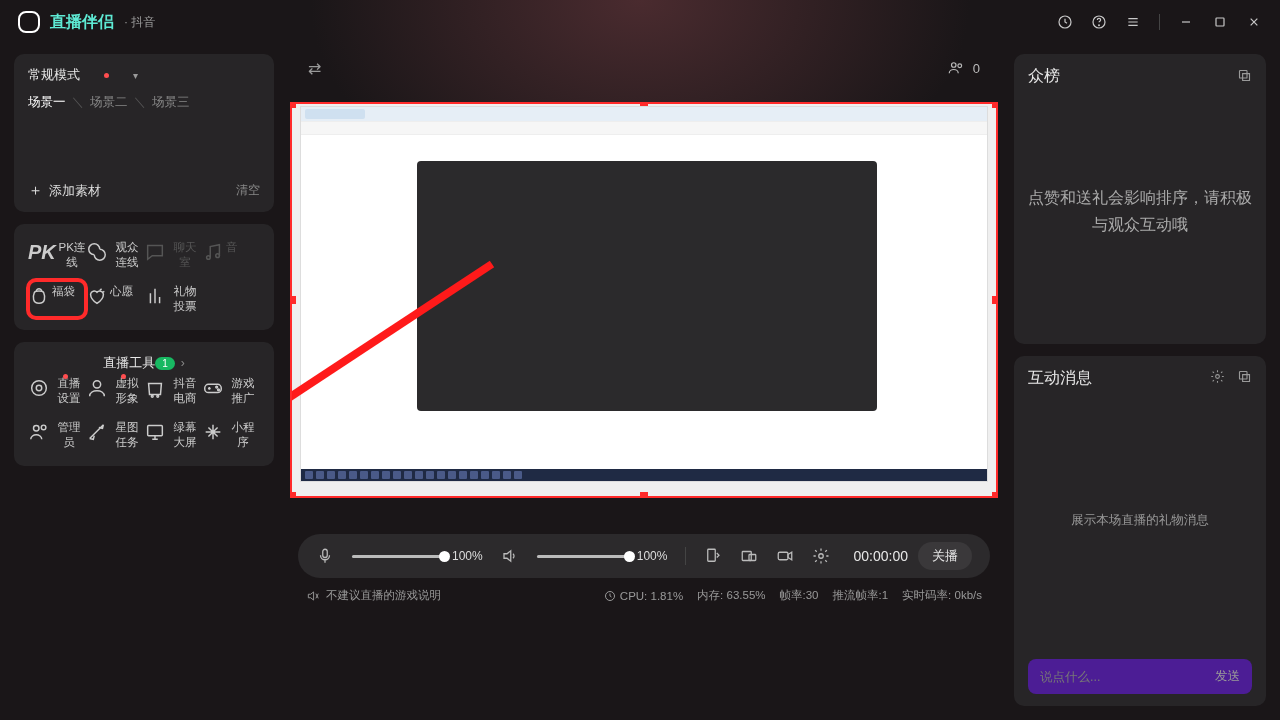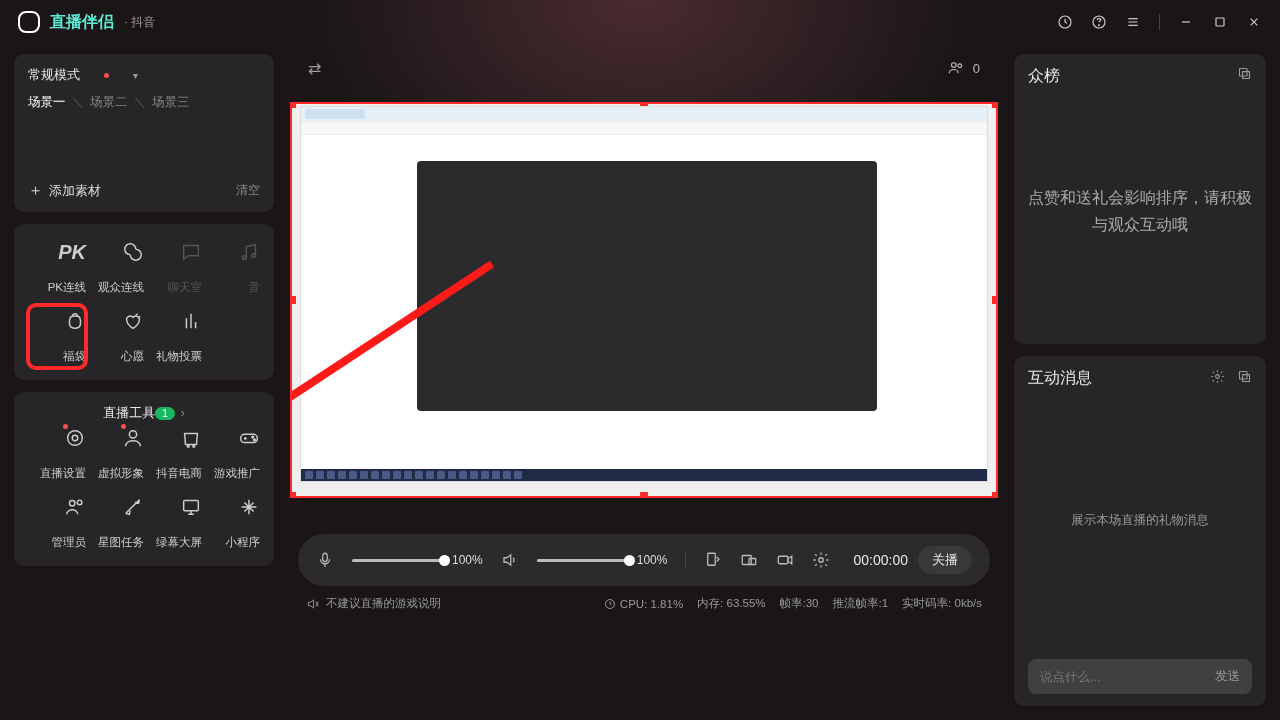--- a/index.html
+++ b/index.html
@@ -27,21 +27,21 @@
 .scene-sep{color:#555}
 .monitor-row{display:flex;align-items:center;gap:8px;margin-top:12px;font-size:12.5px}
 .mon-icon{width:14px;height:11px;border:1.4px solid #ccc;border-radius:2px}
 .add-row{display:flex;align-items:center;justify-content:space-between;margin-top:70px}
 .add-btn{display:flex;align-items:center;gap:6px;font-size:13px;color:#ddd;cursor:pointer}
 .plus{font-size:15px}
 .clear{font-size:12px;color:#888;cursor:pointer}
 
 .sec-title{font-size:13px;font-weight:500;margin-bottom:14px}
 .grid4{display:grid;grid-template-columns:repeat(4,1fr);gap:6px 0;text-align:center}
-.tool{display:flex;flex-direction:column;align-items:flex-end;gap:16px;font-size:11.5px;color:#ccc;cursor:pointer;padding:4px 0;position:relative}
+.tool{display:flex;flex-direction:row;align-items:flex-start;gap:2px;font-size:11.5px;color:#ccc;cursor:pointer;padding:4px 0;position:relative}
 .tool.dim{color:#555}
 .tool .ico{height:24px;display:flex;align-items:center;justify-content:center;font-size:20px;font-weight:600}
 .tool .ico svg{width:22px;height:22px;stroke:currentColor;fill:none;stroke-width:1.6}
 .red-dot{position:absolute;top:2px;right:18px;width:5px;height:5px;background:#ff4d4f;border-radius:50%}
 .highlight{outline:4px solid #ff2a2a;outline-offset:-2px;border-radius:8px}
 
 .tools-head{display:flex;align-items:center;justify-content:center;}
 .badge{background:#18b862;color:#fff;font-size:10px;border-radius:9px;padding:1px 7px}
 .chev-r{color:#888;font-size:12px;margin-left:6px}
 
@@ -59,46 +59,46 @@
 .pv-tl{top:-4px;left:-4px}.pv-tr{top:-4px;right:-4px}.pv-bl{bottom:-4px;left:-4px}.pv-br{bottom:-4px;right:-4px}
 .arrow-svg{position:absolute;top:130px;left:-230px;width:510px;height:330px;z-index:5;pointer-events:none}
 .fake-browser{position:absolute;left:8px;right:8px;top:2px;bottom:14px;background:#fff;border:1px solid #ddd}
 .fb-tab{height:14px;background:#e6eef6;display:flex;align-items:center;gap:4px;padding:0 4px}
 .fb-tab .t{width:60px;height:10px;background:#cfe0f0;border-radius:2px}
 .fb-addr{height:14px;background:#f6f6f6;border-top:1px solid #eee;border-bottom:1px solid #eee}
 .fb-nested{position:absolute;left:116px;top:54px;width:460px;height:250px;background:#2b2a2c;border-radius:4px}
 .fb-taskbar{position:absolute;left:0;right:0;bottom:0;height:12px;background:#1f2a44;display:flex;align-items:center;gap:3px;padding:0 4px}
 .fb-taskbar span{width:8px;height:8px;background:#4a5a88;border-radius:1px}
 
-.bottom-bar{margin:36px 10px 0;background:#2c2a2c;border-radius:26px;height:52px;display:flex;align-items:center;padding:0 18px;gap:18px}
+.bottom-bar{margin:36px 10px 0;background:#2c2a2c;border-radius:26px;height:44px;display:flex;align-items:center;padding:0 18px;gap:18px}
 .slider{display:flex;align-items:center;gap:8px;color:#ddd;font-size:12px}
 .track{width:92px;height:3px;background:#555;border-radius:2px;position:relative}
 .thumb{position:absolute;right:-6px;top:-4px;width:11px;height:11px;background:#fff;border-radius:50%}
 .track .fill{position:absolute;left:0;top:0;bottom:0;right:0;background:#bbb;border-radius:2px}
 .vdiv{width:1px;height:18px;background:#444}
 .bb-icon{color:#bbb;cursor:pointer;display:flex}
 .bb-icon svg{width:18px;height:18px;stroke:currentColor;fill:none;stroke-width:1.7}
 .timer{margin-left:auto;display:flex;align-items:center;gap:10px;font-size:14px}
 .close-live{background:#3a383a;padding:5px 14px;border-radius:15px;font-size:13px;cursor:pointer}
 
 .status{display:flex;align-items:center;gap:8px;padding:10px 18px 0;font-size:11.5px;color:#999}
 .status .warn{display:flex;align-items:center;gap:6px}
 .status-right{margin-left:auto;display:flex;gap:14px}
 
 .right{width:280px;padding:10px 14px 14px;display:flex;flex-direction:column;gap:12px}
 .rank-panel{background:#272527;border-radius:10px;padding:12px 14px;height:290px;position:relative}
-.rank-head{display:flex;justify-content:space-between;align-items:flex-start}
+.rank-head{display:flex;justify-content:space-between;align-items:flex-end}
 .pop{color:#999}
 .rank-tip{position:absolute;top:130px;left:14px;right:14px;text-align:center;font-size:16px;color:#aaa;line-height:1.7}
 
 .msg-panel{background:#272527;border-radius:10px;padding:12px 14px;flex:1;display:flex;flex-direction:column}
 .msg-head{display:flex;align-items:center;gap:10px}
 .msg-head .icons{margin-left:auto;display:flex;gap:12px;color:#999}
 .msg-tip{flex:1;display:flex;align-items:center;justify-content:center;font-size:12.5px;color:#999}
-.chat-row{display:flex;align-items:center;gap:8px;background:#404040;border-radius:8px;padding:9px 12px;margin-top:8px}
+.chat-row{display:flex;align-items:center;gap:8px;background:#4c1d95;border-radius:8px;padding:9px 12px;margin-top:8px}
 .chat-in{flex:1;background:none;border:none;outline:none;color:#ddd;font-size:12.5px}
 .chat-in::placeholder{color:#777}
 .send{font-size:12.5px;color:#999;cursor:pointer}
 </style>
 </head>
 <body>
 <div class="bg-grad"></div>
 
 <div class="titlebar">
   <div class="tb-left">

